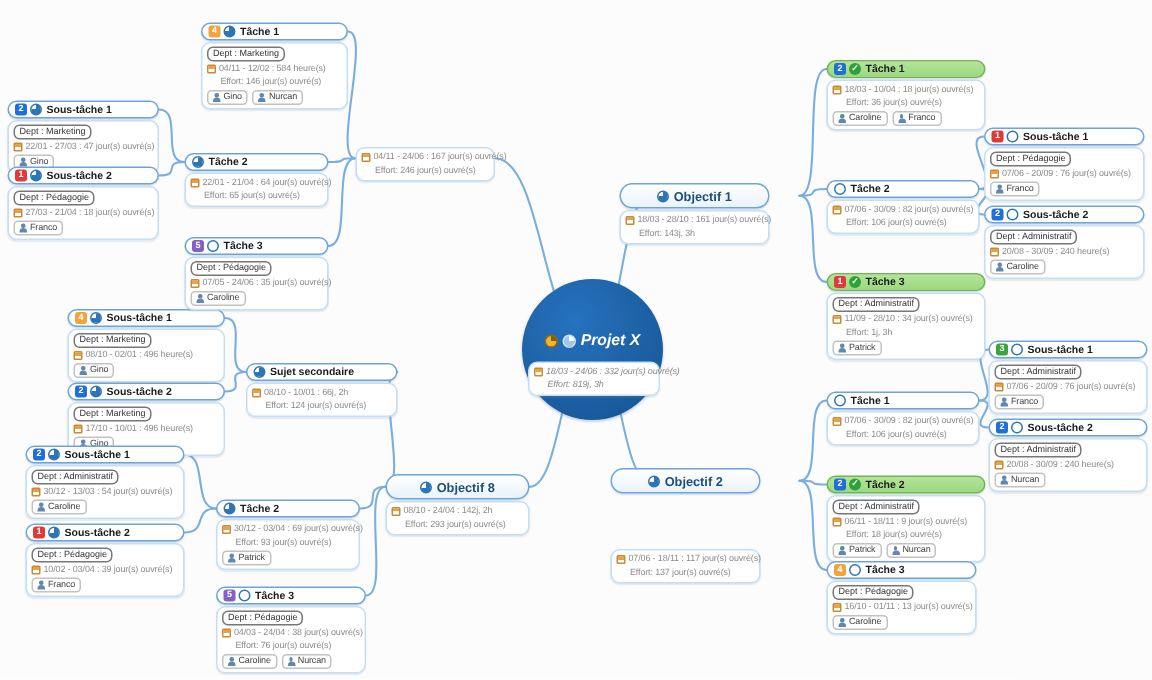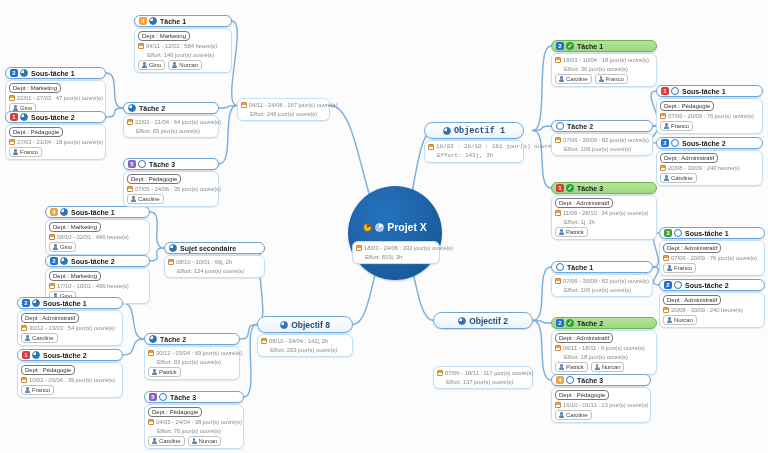--- a/index.html
+++ b/index.html
@@ -36,21 +36,21 @@
         display:flex;align-items:center;justify-content:center;}
   .prio.red{background:#E0393B;} .prio.blue{background:#1E6FD9;} .prio.green{background:#3EA23E;}
   .prio.orange{background:#F2A43B;} .prio.purple{background:#8661C5;}
   .prog{flex:0 0 auto;width:8px;height:8px;border-radius:50%;box-sizing:border-box;}
   .prog.partial{border:1px solid #2E75B6;background:conic-gradient(#2E75B6 0 75%,#ffffff 75% 100%);}
   .prog.zero{border:1px solid #2E75B6;background:#fff;}
   .prog.done{background:#2EA13A;color:#fff;text-align:center;}
   .prog.done::before{content:"\2713";font-size:6px;line-height:8px;display:block;}
   .ttl{padding-left:1px;}
   
-  .central{position:absolute;inset:0;z-index:3;}
+  .central{position:absolute;inset:0;z-index:3;font-style:italic;}
   .central-circle{position:absolute;left:348px;top:186px;width:94px;height:94px;border-radius:50%;
         background:radial-gradient(circle at 38% 30%,#2672BE,#15528F);box-shadow:0 1px 2px rgba(90,120,160,.4);}
   .central-title{position:absolute;left:348px;top:221px;width:94px;display:flex;align-items:center;
         justify-content:center;gap:3px;color:#fff;font-weight:bold;font-size:10.5px;}
   .cpie{width:9px;height:9px;border-radius:50%;display:inline-block;box-sizing:border-box;}
   .cpie.p1{background:conic-gradient(#8A5A13 0 25%,#F0B428 25% 100%);border:0.5px solid #8A6A1A;}
   .cpie.p2{background:conic-gradient(#ffffff 0 25%,#9FC5E8 25% 100%);border:0.5px solid #CFE2F3;}
   .central-card{position:absolute;left:352px;top:240px;width:88px;}
 </style>
 </head>
@@ -79,21 +79,21 @@
       <path d="M144,339 C128,339 139,355 123,355" stroke="#7AAEDC"></path>
       <path d="M257,324.5 C241,324.5 260,397 244,397" stroke="#7AAEDC"></path>
       <path d="M395,233 C362.5,233 362.5,105.5 330,105.5" stroke="#7AAEDC"></path>
       <path d="M237,105.5 C221,105.5 248,21 232,21" stroke="#7AAEDC"></path>
       <path d="M237,105.5 C221,105.5 235,108 219,108" stroke="#7AAEDC"></path>
       <path d="M123,108 C107,108 122,73 106,73" stroke="#7AAEDC"></path>
       <path d="M123,108 C107,108 122,117 106,117" stroke="#7AAEDC"></path>
       <path d="M237,105.5 C221,105.5 235,164 219,164" stroke="#7AAEDC"></path>
     </svg>
   <div id="map">
-      <div class="node kind-objective" style="left: 424px; top: 122px; width: 100px; font-family: Liberation Mono, monospace;">
+      <div class="node kind-objective" style="left: 413px; top: 122px; width: 100px;">
         <div class="pill">
           <span class="prog partial"></span>
           <span class="ttl">Objectif 1</span>
         </div>
         <div class="card">
           <div class="row date">
             <span class="cal"></span>
             <span>18/03 - 28/10 : 161 jour(s) ouvré(s)</span>
           </div>
           <div class="row effort">
@@ -198,21 +198,21 @@
             <span>Effort: 1j, 3h</span>
           </div>
           <div class="row people">
             <span class="personbox">
               <span class="per"></span>
               <span>Patrick</span>
             </span>
           </div>
         </div>
       </div>
-      <div class="node kind-objective" style="left: 433px; top: 312px; width: 100px; gap: 36px;">
+      <div class="node kind-objective" style="left: 407px; top: 312px; width: 100px; gap: 36px;">
         <div class="pill">
           <span class="prog partial"></span>
           <span class="ttl">Objectif 2</span>
         </div>
         <div class="card">
           <div class="row date">
             <span class="cal"></span>
             <span>07/06 - 18/11 : 117 jour(s) ouvré(s)</span>
           </div>
           <div class="row effort">

